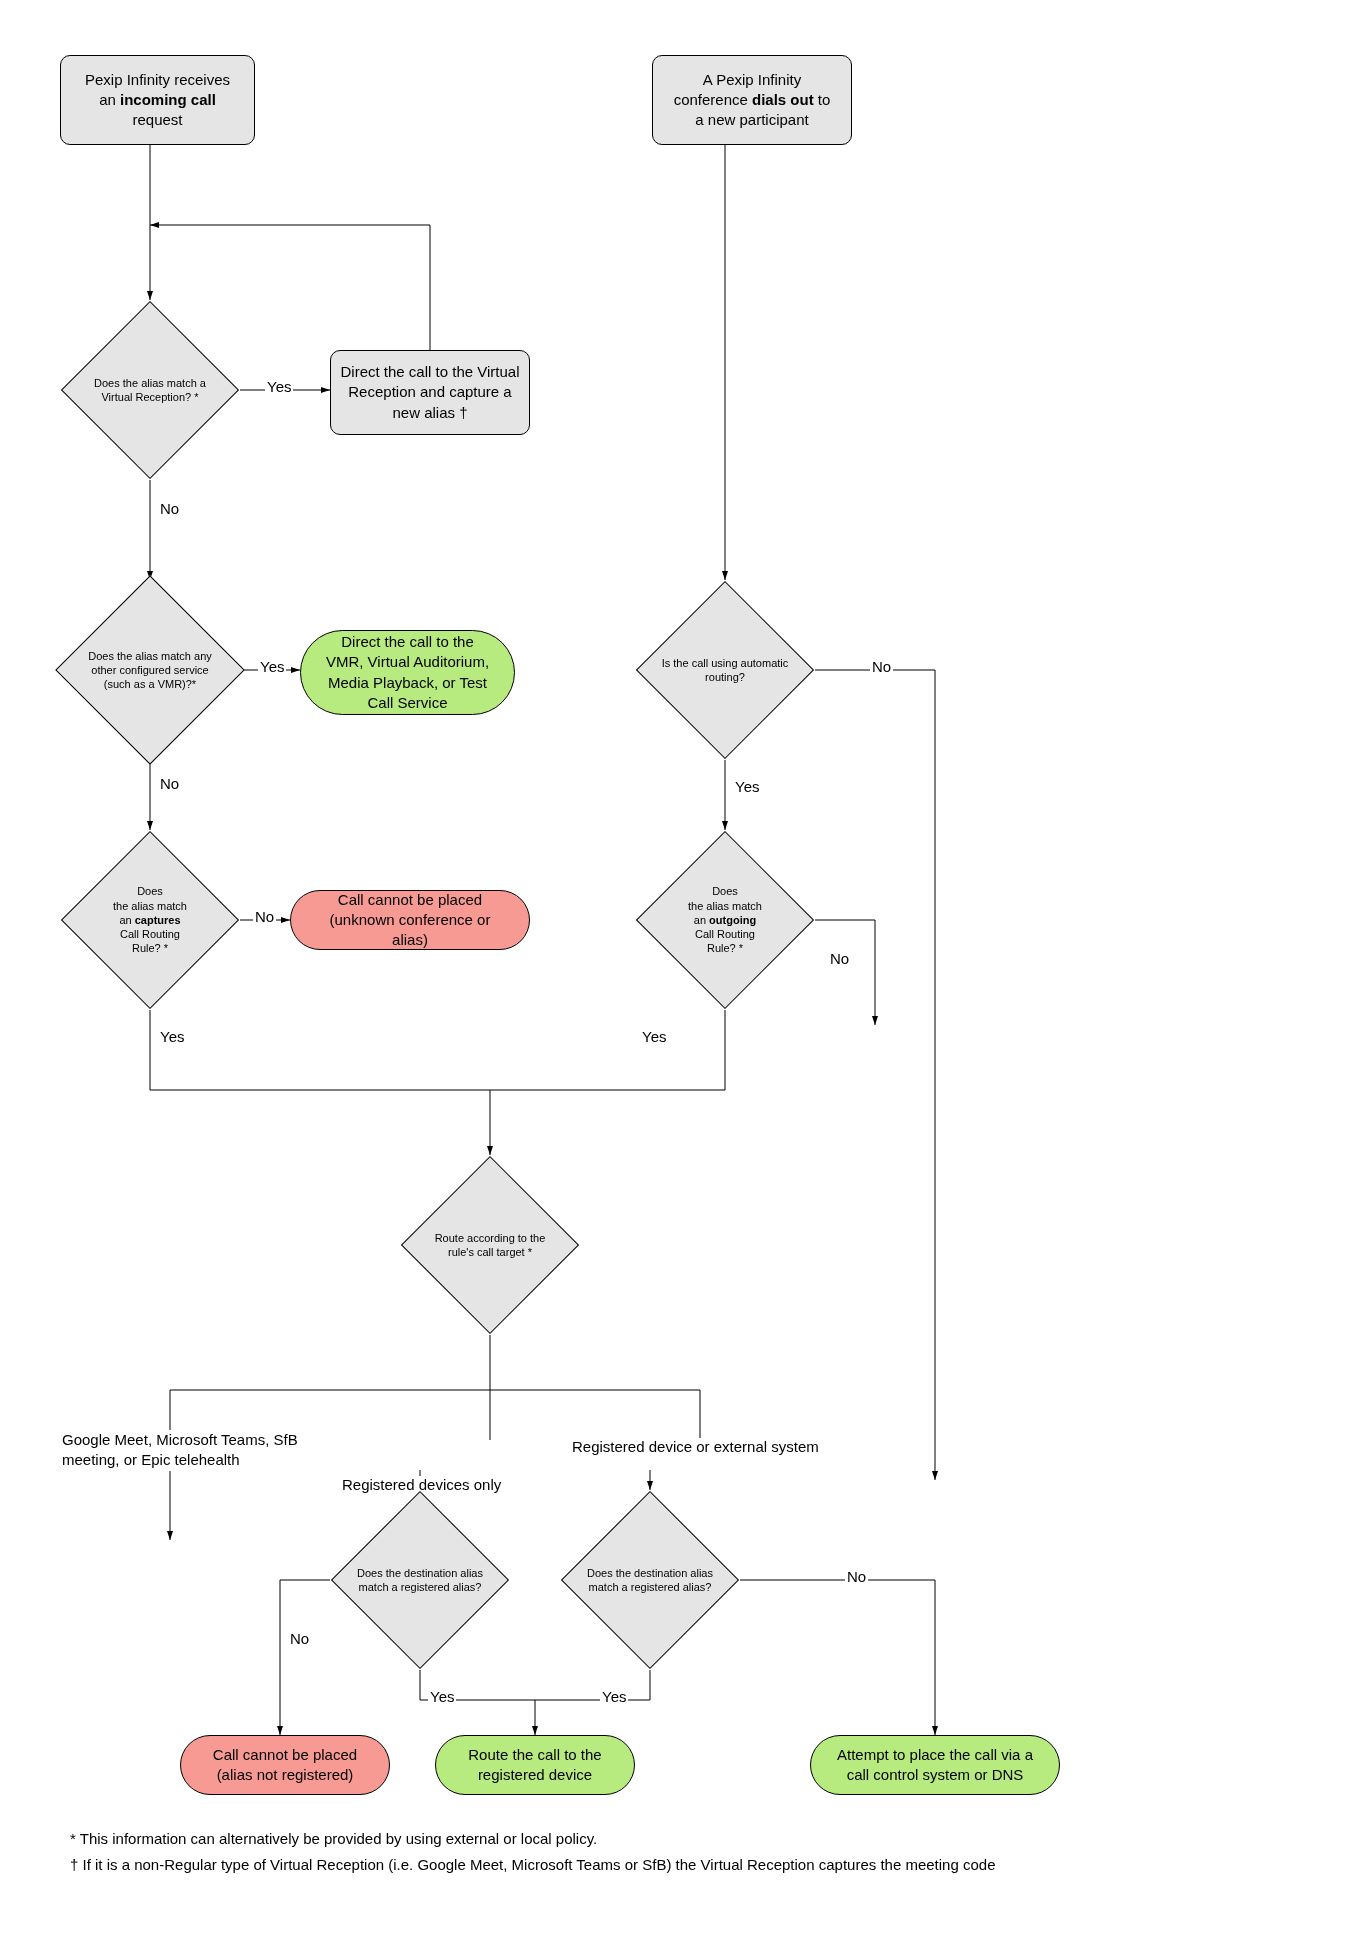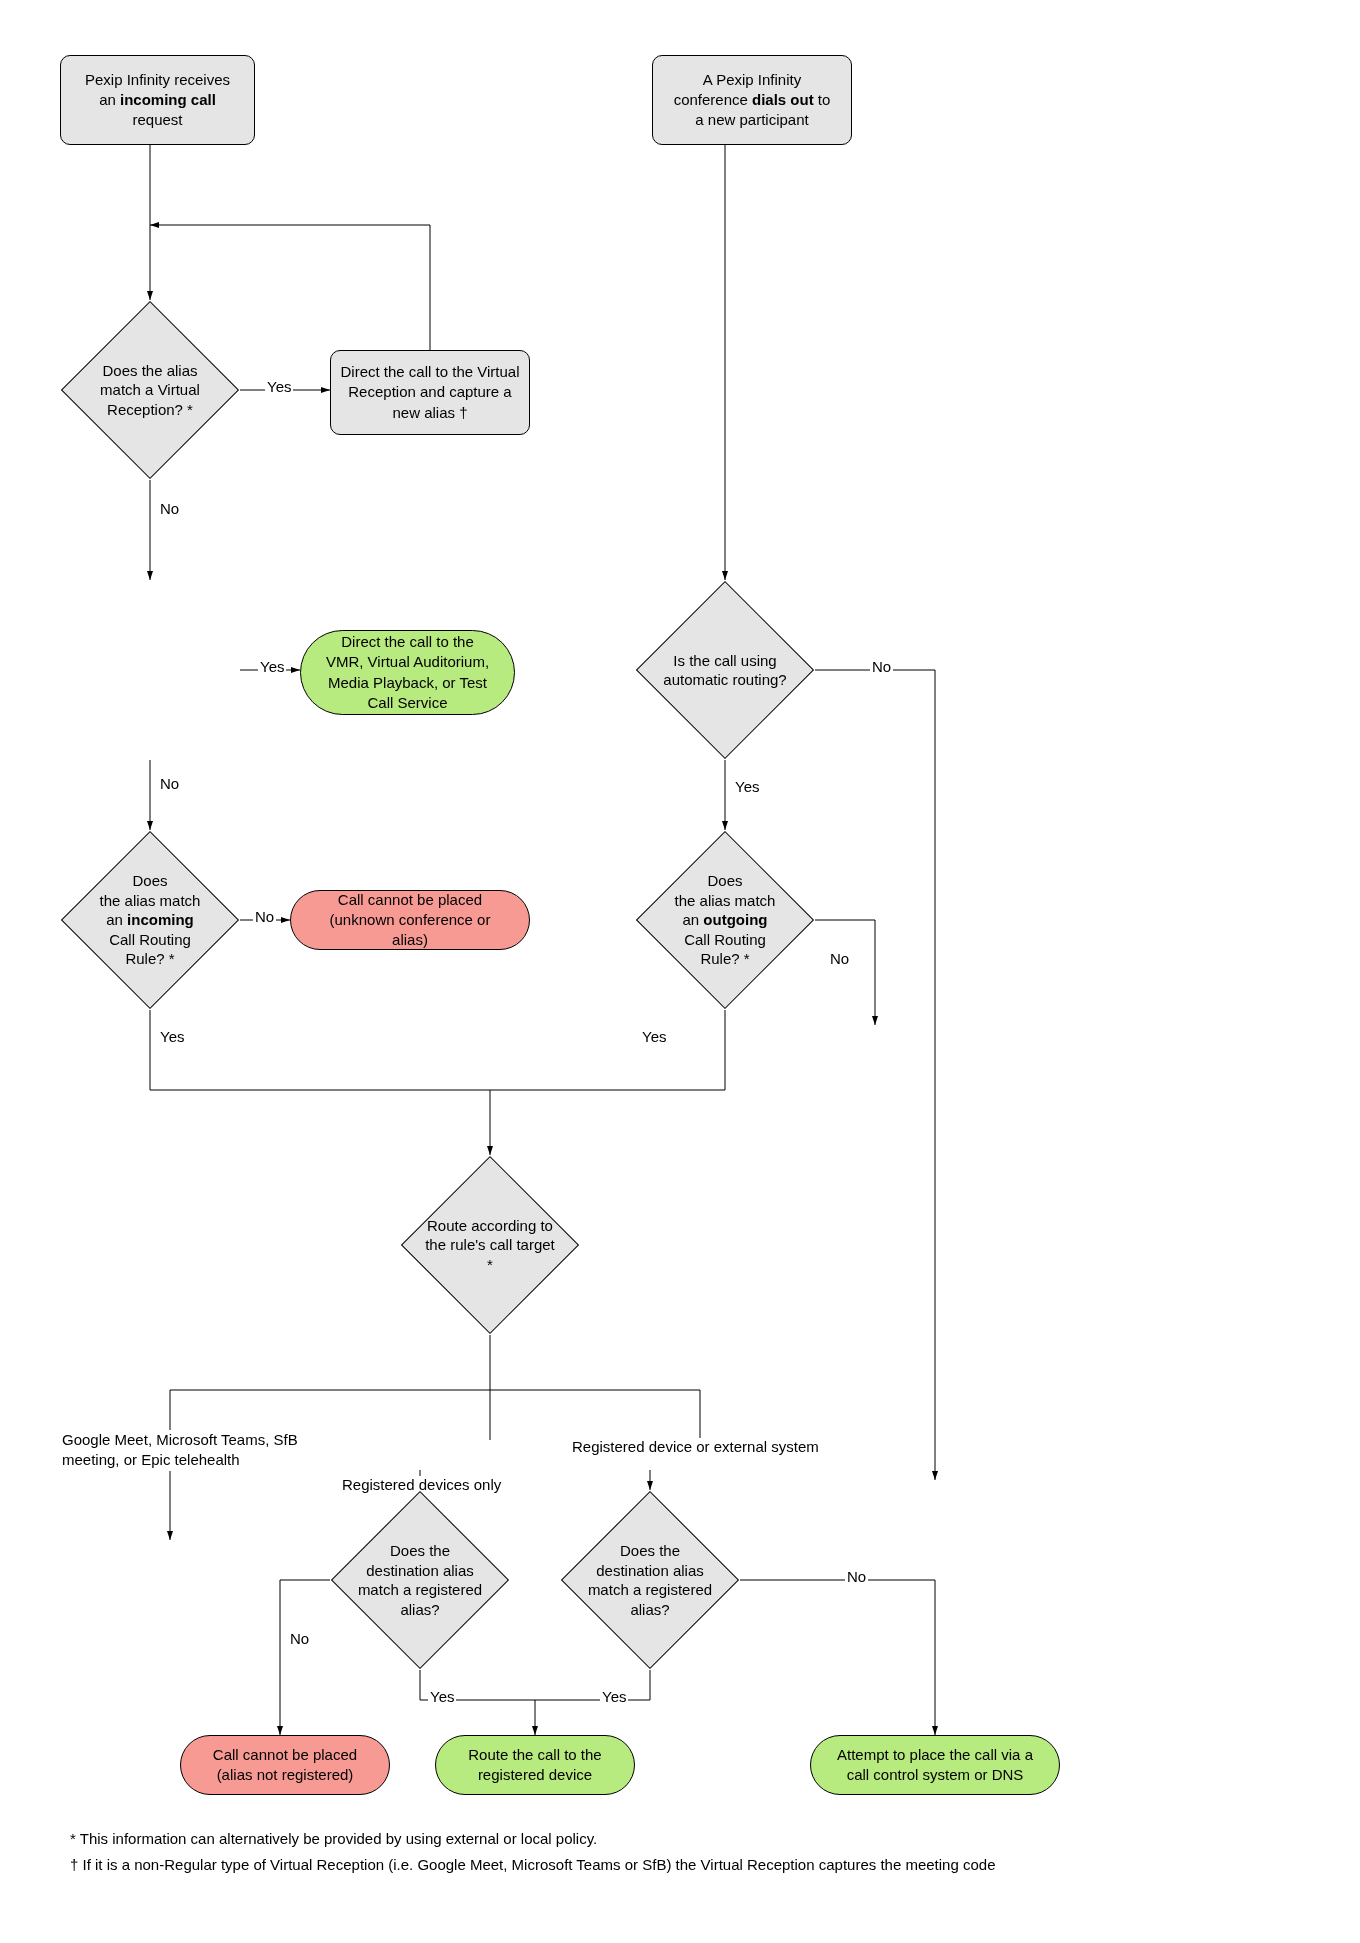--- a/index.html
+++ b/index.html
@@ -45,21 +45,21 @@
   background: #e5e5e5;
   border: 1px solid #000;
 }
 .diamond-text {
   position: absolute;
   inset: 0;
   display: flex;
   align-items: center;
   justify-content: center;
   text-align: center;
-  font-size: 15px;
+  font-size: 11px;
   line-height: 1.3;
   padding: 24px;
 }
 .label {
   position: absolute;
   font-size: 15px;
   background: #fff;
   padding: 0 2px;
 }
 svg.lines { position:absolute; top:0; left:0; width:1360px; height:1943px; pointer-events:none; }
@@ -143,30 +143,36 @@
   <div class="diamond-text">
         <span>Does the alias match a Virtual Reception? *</span>
       </div>
 </div>
 <div class="node rect" style="left:330px; top:350px; width:200px; height:85px;">
   <span>Direct the call to the Virtual Reception and capture a new alias †</span>
 </div>
 <span class="label" style="left:265px; top:378px;">Yes</span>
 <span class="label" style="left:158px; top:500px;">No</span>
 
+<div class="diamond-wrap" style="left:55px; top:575px; width:190px; height:190px;">
+  <div class="diamond-shape" style="left:28px; top:28px; width:134px; height:134px;"></div>
+  <div class="diamond-text">
+        <span>Does the alias match any other configured service (such as a VMR)?*</span>
+      </div>
+</div>
 <div class="node pill green" style="left:300px; top:630px; width:215px; height:85px;">
   <span>Direct the call to the VMR, Virtual Auditorium, Media Playback, or Test Call Service</span>
 </div>
 <span class="label" style="left:258px; top:658px;">Yes</span>
 <span class="label" style="left:158px; top:775px;">No</span>
 
 <div class="diamond-wrap" style="left:60px; top:830px; width:180px; height:180px;">
   <div class="diamond-shape" style="left:27px; top:27px; width:126px; height:126px;"></div>
   <div class="diamond-text">
-        <div><span>Does</span><br><span>the alias match</span><br><span>an </span><b>incoming</b><br><span>Call Routing</span><br><span>Rule? *</span></div>
+        <div><span>Does</span><br><span>the alias match</span><br><span>an </span><b>captures</b><br><span>Call Routing</span><br><span>Rule? *</span></div>
       </div>
 </div>
 <div class="node pill red" style="left:290px; top:890px; width:240px; height:60px;">
   <span>Call cannot be placed (unknown conference or alias)</span>
 </div>
 <span class="label" style="left:253px; top:908px;">No</span>
 <span class="label" style="left:158px; top:1028px;">Yes</span>
 
 <div class="diamond-wrap" style="left:635px; top:580px; width:180px; height:180px;">
   <div class="diamond-shape" style="left:27px; top:27px; width:126px; height:126px;"></div>

